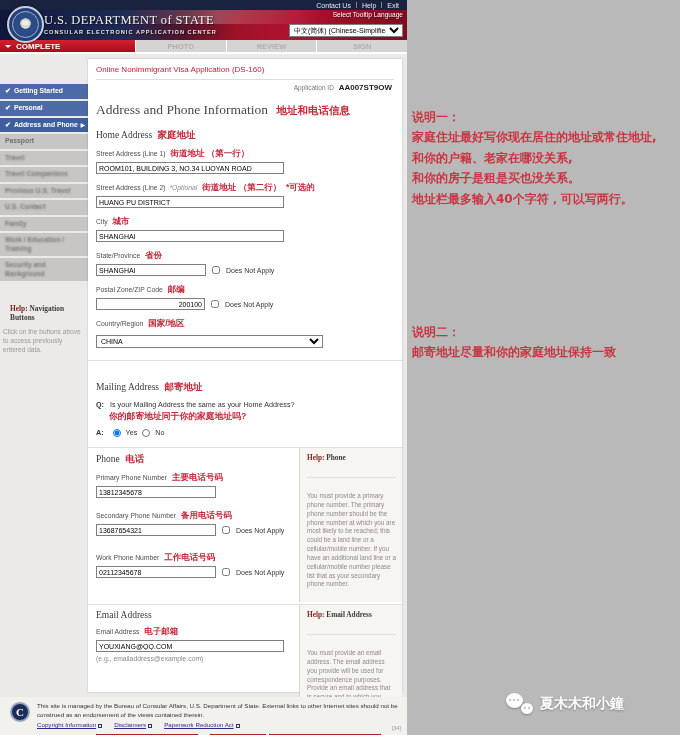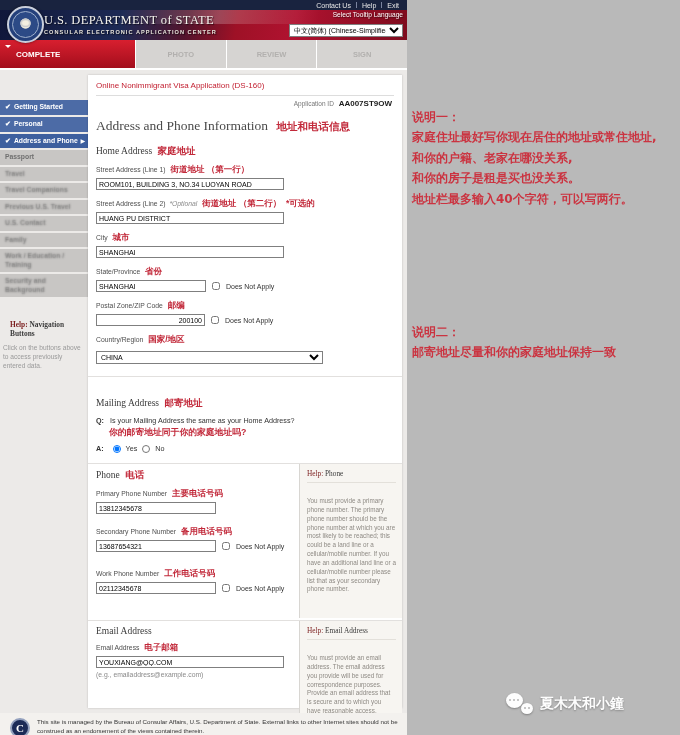--- a/index.html
+++ b/index.html
@@ -23,21 +23,21 @@
     background:radial-gradient(circle at 50% 46%, #ece8da 0 26%, #2c4a86 30% 100%); }
   .seal-bird { position:absolute; left:11px; top:11px; width:11px; height:8px; border-radius:50%;
     background:radial-gradient(#f4f0e2 35%, #7d8aa8 100%); opacity:.85; }
   .dept { position:absolute; left:44px; top:3px; z-index:5; }
   .dept-title { font-family:"Liberation Serif", serif; font-size:12.5px; color:#f5f3ee; letter-spacing:.4px; text-shadow:1px 1px 1px rgba(0,0,0,.6); white-space:nowrap; }
   .dept-sub { font-size:5.6px; font-weight:bold; letter-spacing:1.05px; color:#e6e3da; margin-top:1px; text-shadow:1px 1px 1px rgba(0,0,0,.6); }
   .lang { position:absolute; right:4px; top:1px; text-align:right; z-index:5; }
   .lang-label { font-size:6.6px; color:#fff; margin-bottom:1px; text-shadow:1px 1px 1px rgba(0,0,0,.5); }
   .lang-select { width:114px; height:13px; font-size:7px; border:1px solid #7f7f7f; background:#fff; font-family:inherit; }
 
-  .tabs { display:flex; height:30px; background:#d6d4d2; border-bottom:2px solid #ffffff; }
+  .tabs { display:flex; height:14px; background:#d6d4d2; border-bottom:2px solid #ffffff; }
   .tab-active { width:135px; background:linear-gradient(#d81f2f,#a30e1c); color:#fff; font-weight:bold; font-size:8px;
     display:flex; align-items:center; padding-left:16px; position:relative; cursor:pointer; }
   .tab-caret { position:absolute; left:5px; top:5px; width:0; height:0; border:3px solid transparent; border-top-color:#fff; }
   .tab { flex:1; display:flex; align-items:center; justify-content:center; color:#b2b0ae; font-size:7.5px; font-weight:bold; border-left:1px solid #fff; }
 
   .content { position:relative; height:679px; background:#eceae8; }
 
   
   .sidebar { position:absolute; left:0; top:30px; width:88px; }
   .nav-item { min-height:14px; margin-bottom:2px; padding:3px 4px 3px 5px; font-size:6.8px; font-weight:bold;
@@ -85,22 +85,22 @@
   .qline { font-size:7.2px; color:#333; margin-top:2px; }
   .q-prefix { font-weight:bold; margin-right:4px; }
   .q-zh { font-size:8.8px; margin-left:13px; margin-top:2px; }
   .aline { margin-top:5px; display:flex; align-items:center; gap:5px; font-size:7.2px; color:#333; }
   .aline input { width:8px; height:8px; margin:0; }
 
   .twocol { display:flex; border-top:1px solid #e2e0de; margin-top:2px; }
   .col-main { flex:1; padding:5px 6px 8px 8px; }
   .col-help { width:103px; border-left:1px solid #d8d6d2; background:#f7f5f1; padding:5px 6px 8px 7px;
     font-size:6.3px; color:#8e8a84; line-height:1.4; }
-  .help-h { font-family:"Liberation Serif", serif; font-size:7.3px; color:#3a3a3a; font-weight:normal;
-    margin-bottom:14px; border-bottom:1px solid #e3e0da; padding-bottom:3px; }
+  .help-h { font-family:"Liberation Serif", serif; font-size:7.3px; color:#3a3a3a; font-weight:bold;
+    margin-bottom:14px; border-bottom:1px solid #e3e0da; padding-bottom:14px; }
   .help-h .hp { color:#7b1d1d; }
   .hint { font-size:6.8px; color:#8a8a8a; margin-top:3px; }
 
   .btn-row { display:flex; align-items:center; padding:8px 8px 0; }
   .btn { background:linear-gradient(#b3252a,#8c1418); color:#fff; font-size:7px; font-weight:bold; height:13px;
     display:flex; align-items:center; border:1px solid #6d0f12; padding:0 6px; cursor:pointer; }
   .btn-back { width:102px; }
   .btn-back .car::before { content:"◀"; font-size:6px; margin-right:3px; }
   .btn-save { width:56px; justify-content:center; margin-left:12px; }
   .btn-next { width:112px; justify-content:flex-end; margin-left:3px; }

